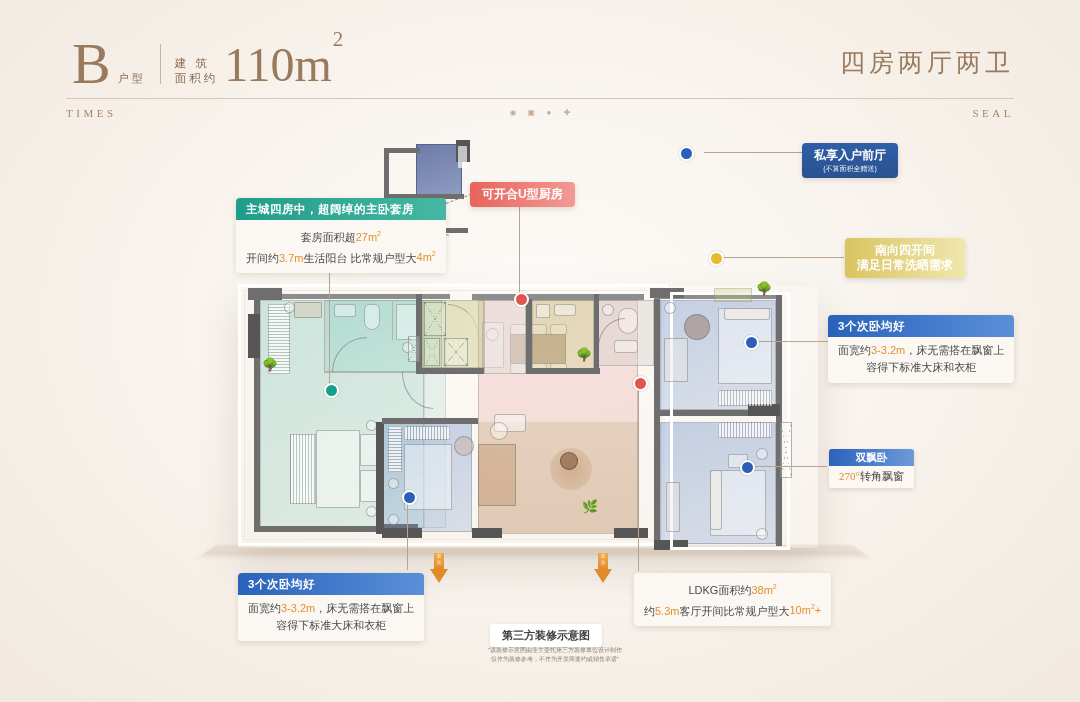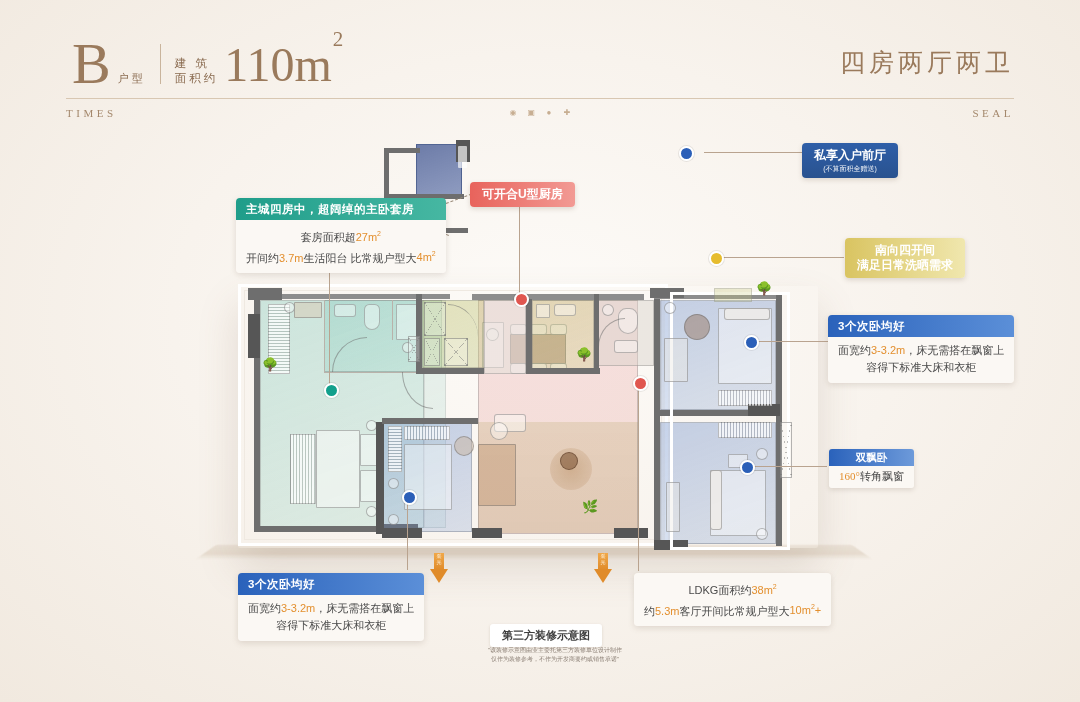--- a/index.html
+++ b/index.html
@@ -361,21 +361,21 @@
   <div class="co co-blue" style="left:828px;top:315px;">
     <div class="co-head">3个次卧均好</div>
     <div class="co-body">
       <div><span>面宽约</span><span class="hl">3-3.2m</span><span>，床无需搭在飘窗上</span></div>
       <div>容得下标准大床和衣柜</div>
     </div>
   </div>
 
   <div class="minico" style="left:829px;top:449px;">
     <div class="mh">双飘卧</div>
-    <div class="mb"><span class="hl">160°</span><span>转角飘窗</span></div>
+    <div class="mb"><span class="hl">270°</span><span>转角飘窗</span></div>
   </div>
 
   <div class="co co-blue" style="left:238px;top:573px;">
     <div class="co-head">3个次卧均好</div>
     <div class="co-body">
       <div><span>面宽约</span><span class="hl">3-3.2m</span><span>，床无需搭在飘窗上</span></div>
       <div>容得下标准大床和衣柜</div>
     </div>
   </div>
 

